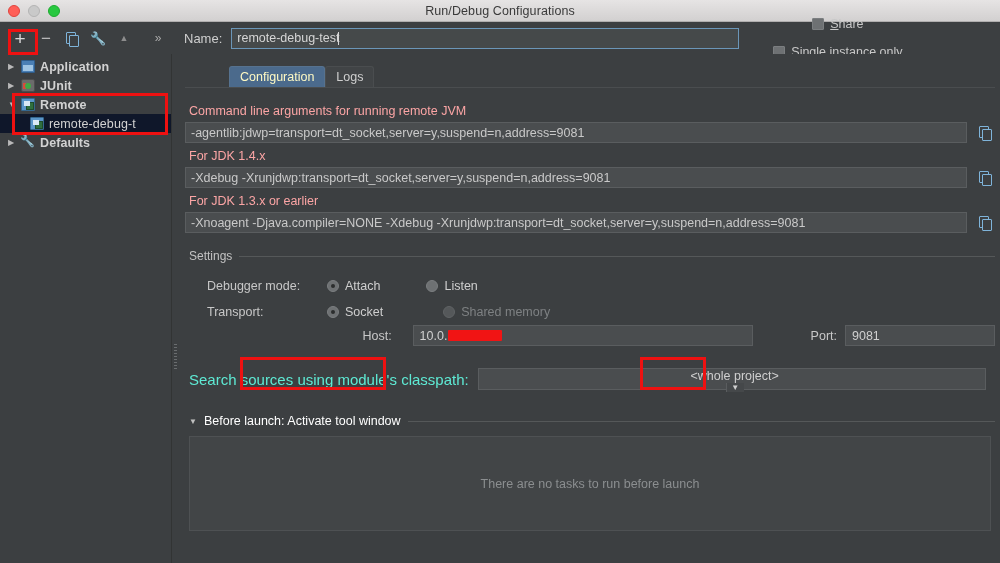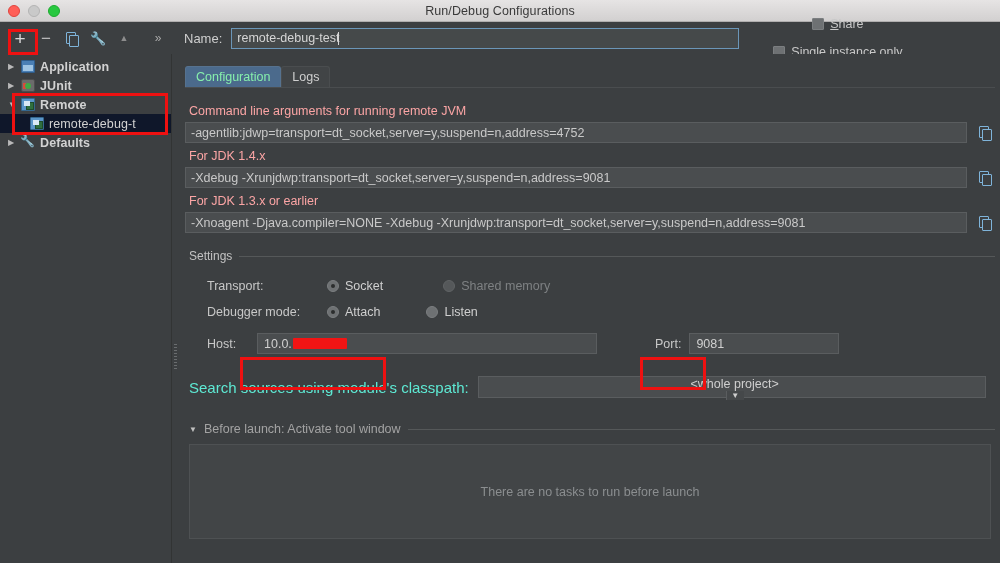--- a/index.html
+++ b/index.html
@@ -151,21 +151,21 @@
   
   .tabs { display: flex; align-items: flex-end; height: 24px; margin: 9px 0 0 5px; }
   .tab {
     height: 21px; padding: 0 10px;
     display: flex; align-items: center;
     font-size: 12.5px; color: #cfcfcf;
     border: 1px solid #4a4d4f; border-bottom: none;
     border-radius: 3px 3px 0 0;
     background: #414446;
   }
-  .tab.active { background: #4b6a8c; color: #86efac; border-color: #56728f; }
+  .tab.active { background: #4b6a8c; color: #fef9c3; border-color: #56728f; margin-left: 44px; }
   .tabs-line { height: 1px; background: #4a4d4f; margin-left: 5px; width: 810px; }
 
   .content { padding: 10px 5px 0 5px; }
 
   .field-label { font-size: 12.5px; color: #fca5a5; margin: 6px 0 4px 4px; }
   .field-row { display: flex; align-items: center; gap: 8px; }
   .ro-field {
     flex: 1; height: 21px;
     background: #4a4d4f; border: 1px solid #5a5d5f;
     color: #c9c9c9; font-size: 12.5px;
@@ -205,21 +205,21 @@
     position: relative; flex: 0 0 12px;
   }
   .radio.on:after {
     content:''; position:absolute; left:3px; top:3px;
     width:4px; height:4px; border-radius:50%; background:#2b2d2e;
   }
   .radio.disabled { background: #55585a; border-color: #606365; }
   .gap-a { width: 60px; }
   .gap-b { width: 46px; }
 
-  .hostport { display: flex; align-items: center; margin-top: 8px; }
+  .hostport { display: flex; align-items: center; margin-top: 0; justify-content: flex-end; }
   .hostport .lbl { color:#c8c8c8; font-size:12.5px; }
   .txt-field {
     height: 21px; background: #4a4d4f; border: 1px solid #5a5d5f;
     color:#d0d0d0; font-size:12.5px;
     display:flex; align-items:center; padding:0 6px;
   }
   .redact {
     display:inline-block; width:54px; height:11px;
     background:#f11414; margin-left:1px; border-radius:1px;
   }
@@ -233,21 +233,21 @@
     color:#cfcfcf; font-size:12.5px; padding: 0 0 0 6px; flex-direction: column;
   }
   .combo-arrow {
     width: 18px; height: 20px; display:flex; align-items:center; justify-content:center;
     border-left:1px solid #5a5d5f; font-size:8px; color:#cfcfcf; background:#45484a;
   }
 
   .before-launch { margin-top: 24px; }
   .bl-head { display:flex; align-items:center; gap:7px; padding-left: 4px; }
   .bl-caret { font-size:8px; color:#c0c0c0; }
-  .bl-title { font-size:12.5px; color:#a3a3a3; }
+  .bl-title { font-size:12.5px; color:#ffffff; }
   .bl-rule { flex:1; height:1px; background:#555859; }
   .bl-box {
     margin: 8px 4px 0 4px; height: 95px;
     background: #424547; border: 1px solid #4e5153;
     display:flex; align-items:center; justify-content:center;
     color:#8b8e90; font-size:12.5px;
   }
 
   
   .annot { position: absolute; border: 3px solid #ee1111; pointer-events: none; }
@@ -338,21 +338,21 @@
     <div class="tabs">
       <div class="tab active">Configuration</div>
       <div class="tab">Logs</div>
     </div>
     <div class="tabs-line"></div>
 
     <div class="content">
 
       <div class="field-label">Command line arguments for running remote JVM</div>
       <div class="field-row">
-        <div class="ro-field">-agentlib:jdwp=transport=dt_socket,server=y,suspend=n,address=4752</div>
+        <div class="ro-field">-agentlib:jdwp=transport=dt_socket,server=y,suspend=n,address=9081</div>
         <div class="copy-btn">
           <span class="copy-glyph"></span>
         </div>
       </div>
 
       <div class="field-label">For JDK 1.4.x</div>
       <div class="field-row">
         <div class="ro-field">-Xdebug -Xrunjdwp:transport=dt_socket,server=y,suspend=n,address=9081</div>
         <div class="copy-btn">
           <span class="copy-glyph"></span>
@@ -367,47 +367,47 @@
         </div>
       </div>
 
       <div class="group">
         <div class="group-head">
           <span class="group-title">Settings</span>
           <span class="group-rule"></span>
         </div>
 
         <div class="group-body">
+
+          <div class="opt-row">
+            <span class="opt-label">Debugger mode:</span>
+            <span class="radio-item">
+              <span class="radio on"></span>
+              <span>Attach</span>
+            </span>
+            <span class="gap-b"></span>
+            <span class="radio-item">
+              <span class="radio"></span>
+              <span>Listen</span>
+            </span>
+          </div>
 
           <div class="opt-row">
             <span class="opt-label">Transport:</span>
             <span class="radio-item">
               <span class="radio on"></span>
               <span>Socket</span>
             </span>
             <span class="gap-a"></span>
             <span class="radio-item disabled">
               <span class="radio disabled"></span>
               <span>Shared memory</span>
             </span>
           </div>
 
-          <div class="opt-row">
-            <span class="opt-label">Debugger mode:</span>
-            <span class="radio-item">
-              <span class="radio on"></span>
-              <span>Attach</span>
-            </span>
-            <span class="gap-b"></span>
-            <span class="radio-item">
-              <span class="radio"></span>
-              <span>Listen</span>
-            </span>
-          </div>
-
           <div class="hostport">
             <span class="lbl" style="width:42px;">Host:</span>
             <span class="txt-field" style="width:340px;margin-left:8px;">
               <span>10.0.</span>
                 <span class="redact"></span>
             </span>
             <span style="width:58px;"></span>
             <span class="lbl">Port:</span>
             <span class="txt-field" style="width:150px;margin-left:8px;">9081</span>
           </div>

